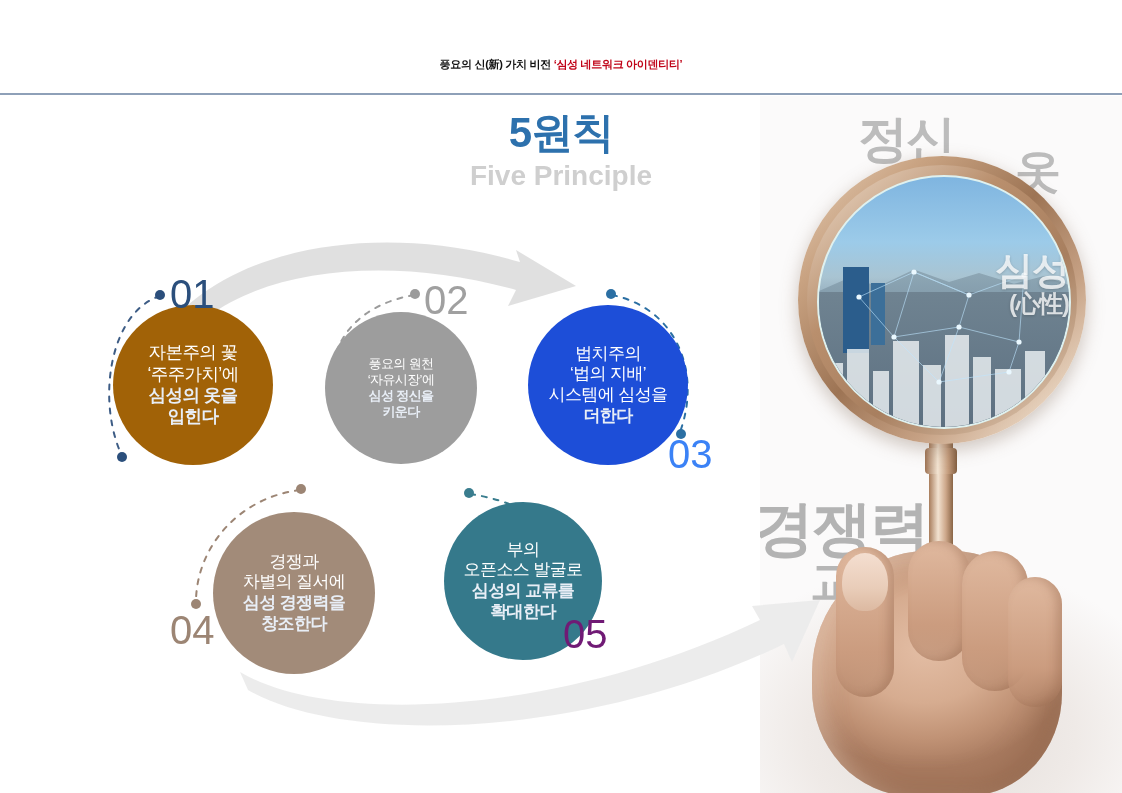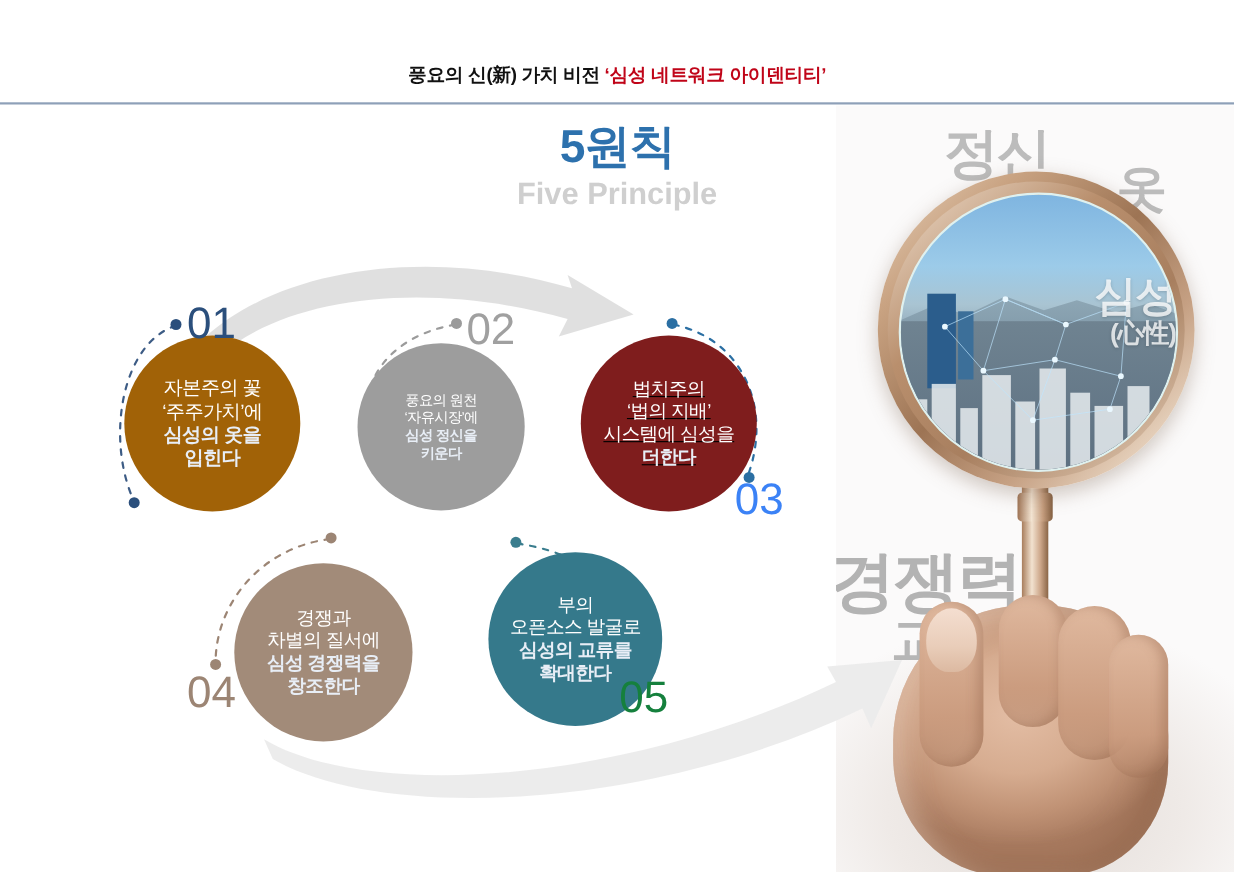--- a/index.html
+++ b/index.html
@@ -11,21 +11,21 @@
     position:relative;
   }
   #stage{position:absolute;left:0;top:0;width:1122px;height:793px;overflow:hidden;background:#fff;}
 
   
   .header{
     position:absolute;left:0;top:0;width:1122px;height:92px;
   }
   .header-text{
     position:absolute;left:0;top:57px;width:1122px;text-align:center;
-    font-size:17px;font-weight:bold;color:#111111;letter-spacing:-0.3px;
+    font-size:11px;font-weight:bold;color:#111111;letter-spacing:-0.3px;
     white-space:nowrap;
   }
   .header-text .accent{color:#c00418;}
   .header-rule{
     position:absolute;left:0;top:93px;width:1122px;height:2px;
     background:#8ea0b8;
   }
 
   
   .title{
@@ -128,33 +128,33 @@
     text-align:center;color:#ffffff;line-height:1.22;letter-spacing:-0.6px;
     font-weight:bold;
   }
   .node .txt .b{color:#e8eef6;font-weight:bold;}
   .node .txt .n{font-weight:normal;}
 
   #c1{left:113px;top:305px;width:160px;height:160px;background:#a16207;}
   #c1 .txt{font-size:17.5px;}
   #c2{left:325px;top:312px;width:152px;height:152px;background:#9d9d9d;}
   #c2 .txt{font-size:13px;}
-  #c3{left:528px;top:305px;width:160px;height:160px;background:#7f1d1d;text-decoration:underline;}
+  #c3{left:528px;top:305px;width:160px;height:160px;background:#1d4ed8;}
   #c3 .txt{font-size:17px;}
   #c4{left:213px;top:512px;width:162px;height:162px;background:#a28b79;}
   #c4 .txt{font-size:17px;}
   #c5{left:444px;top:502px;width:158px;height:158px;background:#35798b;}
   #c5 .txt{font-size:17px;}
 
   .num{position:absolute;font-size:40px;font-weight:normal;letter-spacing:0px;}
   #n1{left:170px;top:272px;color:#2b4f7c;}
   #n2{left:424px;top:278px;color:#a0a0a0;}
   #n3{left:668px;top:432px;color:#3b82f6;}
   #n4{left:170px;top:608px;color:#9c8574;}
-  #n5{left:563px;top:612px;color:#15803d;}
+  #n5{left:563px;top:612px;color:#701a75;}
 </style>
 </head>
 <body>
 
 <div id="stage">
 
   <div class="header">
     <div class="header-text"><span>풍요의 신(新) 가치 비전 </span><span class="accent">‘심성 네트워크 아이덴티티’</span></div>
   </div>
   <div class="header-rule"></div>

